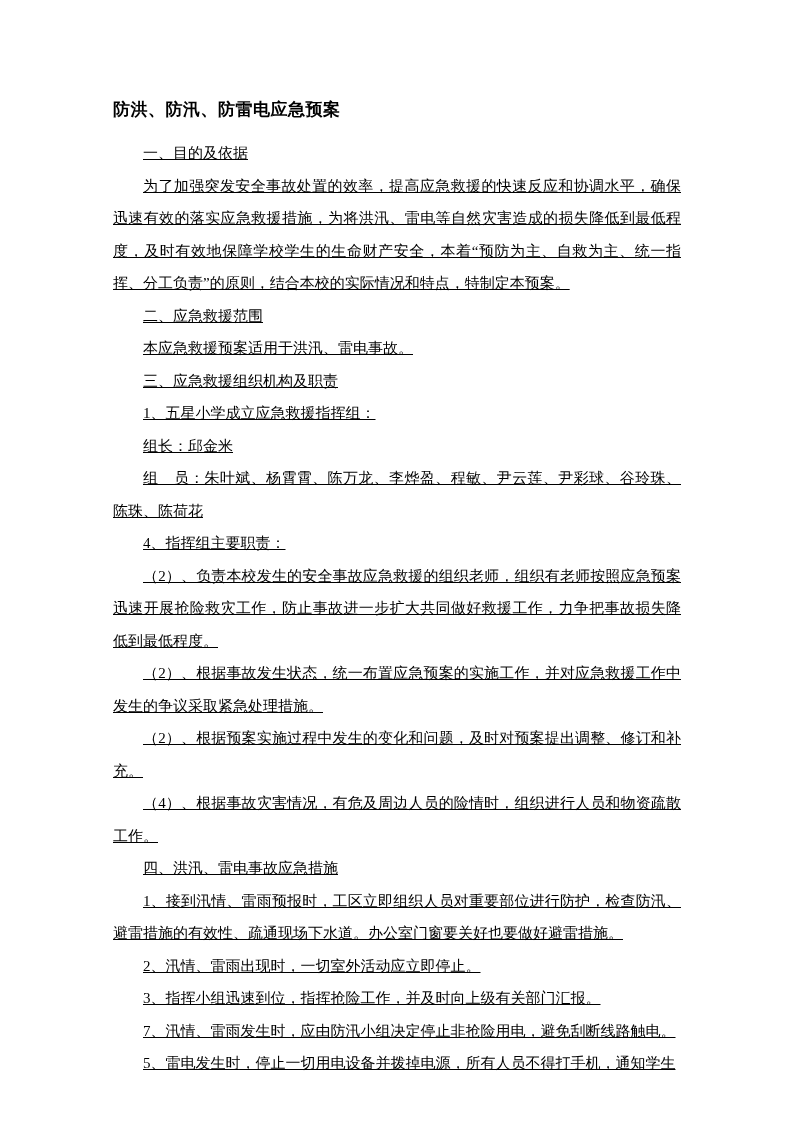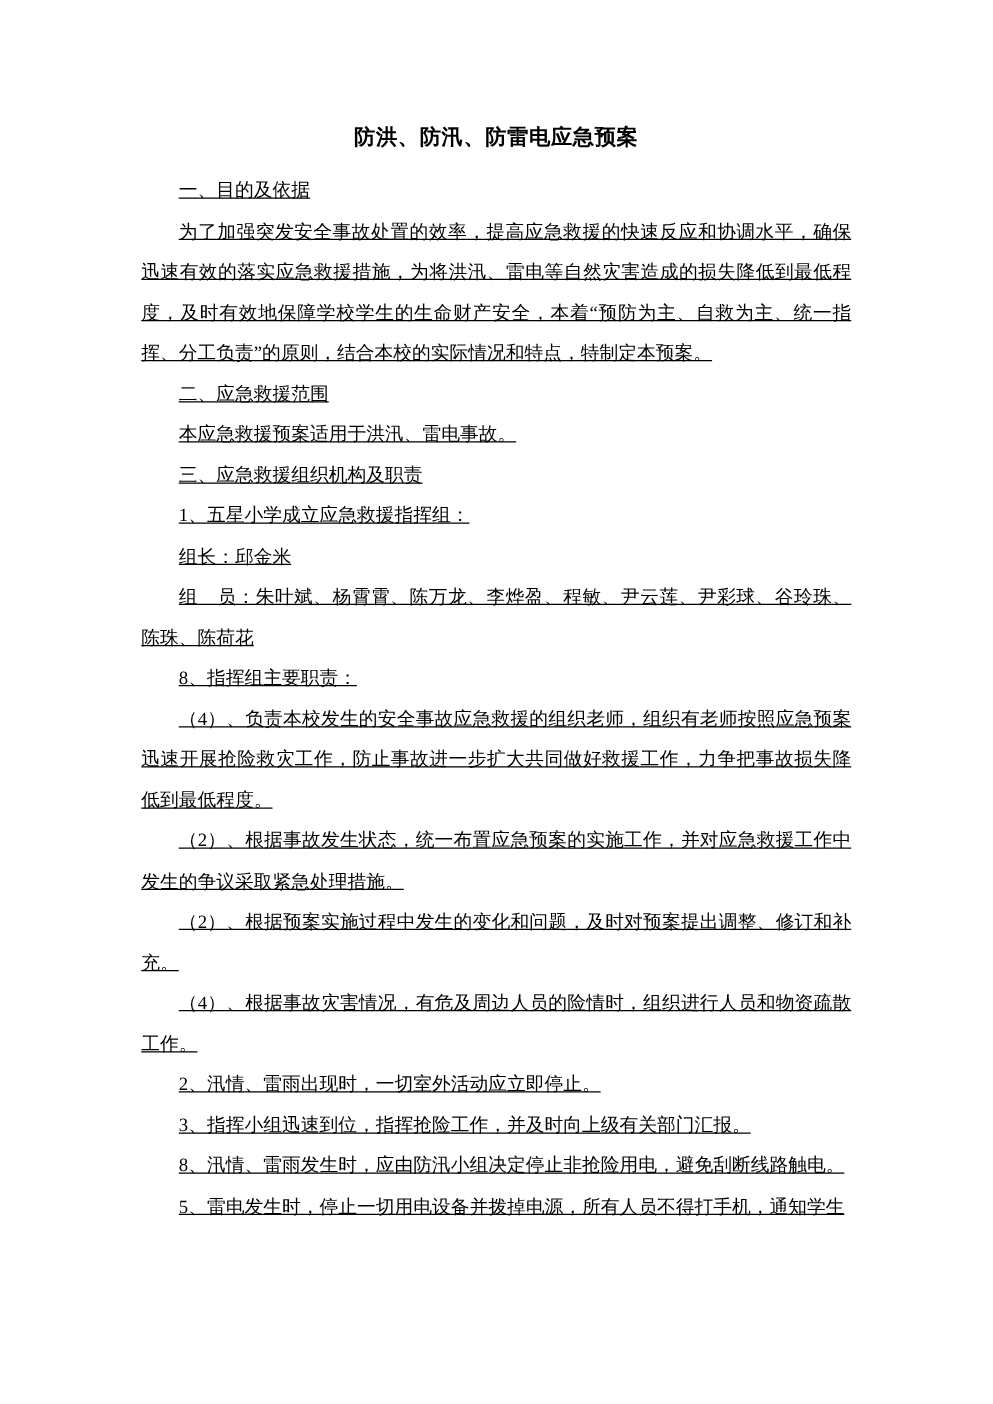--- a/index.html
+++ b/index.html
@@ -14,21 +14,21 @@
     margin: 0 auto;
     background: #ffffff;
     box-sizing: border-box;
     padding: 96px 113px 40px 113px;
     overflow: hidden;
     font-family: "Liberation Serif", "DejaVu Serif", serif;
     color: #000000;
   }
   .doc-title {
     margin: 0 0 13px 0;
-    text-align: center;
+    text-align: left;
     font-size: 17px;
     font-weight: bold;
     line-height: 28px;
     letter-spacing: 0.5px;
   }
   .doc-body {
     width: 568px;
   }
   .para {
     margin: 0;
@@ -48,23 +48,25 @@
   <h1 class="doc-title">防洪、防汛、防雷电应急预案</h1>
   <div class="doc-body">
       <p class="para">一、目的及依据</p>
       <p class="para">为了加强突发安全事故处置的效率，提高应急救援的快速反应和协调水平，确保迅速有效的落实应急救援措施，为将洪汛、雷电等自然灾害造成的损失降低到最低程度，及时有效地保障学校学生的生命财产安全，本着“预防为主、自救为主、统一指挥、分工负责”的原则，结合本校的实际情况和特点，特制定本预案。</p>
       <p class="para">二、应急救援范围</p>
       <p class="para">本应急救援预案适用于洪汛、雷电事故。</p>
       <p class="para">三、应急救援组织机构及职责</p>
       <p class="para">1、五星小学成立应急救援指挥组：</p>
       <p class="para">组长：邱金米</p>
       <p class="para">组　员：朱叶斌、杨霄霄、陈万龙、李烨盈、程敏、尹云莲、尹彩球、谷玲珠、陈珠、陈荷花</p>
-      <p class="para">8、指挥组主要职责：</p>
-      <p class="para">（4）、负责本校发生的安全事故应急救援的组织老师，组织有老师按照应急预案迅速开展抢险救灾工作，防止事故进一步扩大共同做好救援工作，力争把事故损失降低到最低程度。</p>
+      <p class="para">4、指挥组主要职责：</p>
+      <p class="para">（2）、负责本校发生的安全事故应急救援的组织老师，组织有老师按照应急预案迅速开展抢险救灾工作，防止事故进一步扩大共同做好救援工作，力争把事故损失降低到最低程度。</p>
       <p class="para">（2）、根据事故发生状态，统一布置应急预案的实施工作，并对应急救援工作中发生的争议采取紧急处理措施。</p>
       <p class="para">（2）、根据预案实施过程中发生的变化和问题，及时对预案提出调整、修订和补充。</p>
       <p class="para">（4）、根据事故灾害情况，有危及周边人员的险情时，组织进行人员和物资疏散工作。</p>
+      <p class="para">四、洪汛、雷电事故应急措施</p>
+      <p class="para">1、接到汛情、雷雨预报时，工区立即组织人员对重要部位进行防护，检查防汛、避雷措施的有效性、疏通现场下水道。办公室门窗要关好也要做好避雷措施。</p>
       <p class="para">2、汛情、雷雨出现时，一切室外活动应立即停止。</p>
       <p class="para">3、指挥小组迅速到位，指挥抢险工作，并及时向上级有关部门汇报。</p>
-      <p class="para">8、汛情、雷雨发生时，应由防汛小组决定停止非抢险用电，避免刮断线路触电。</p>
+      <p class="para">7、汛情、雷雨发生时，应由防汛小组决定停止非抢险用电，避免刮断线路触电。</p>
       <p class="para">5、雷电发生时，停止一切用电设备并拨掉电源，所有人员不得打手机，通知学生</p>
     </div>
 </div>
 
 </body></html>

